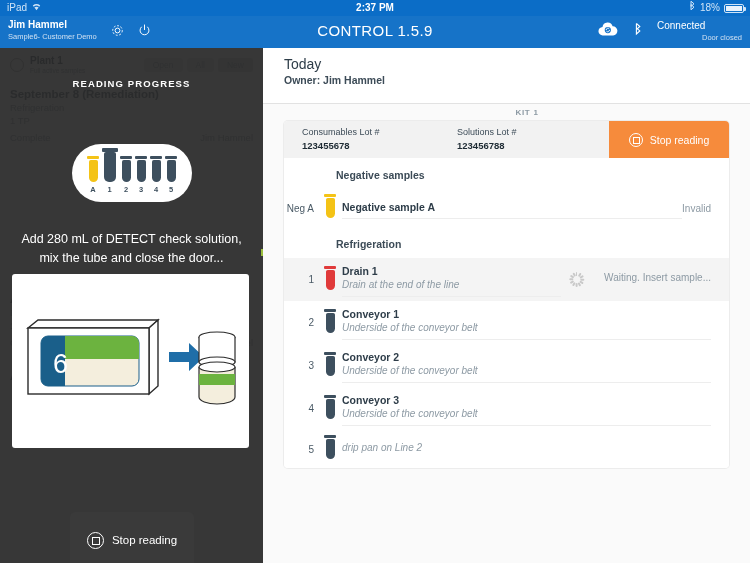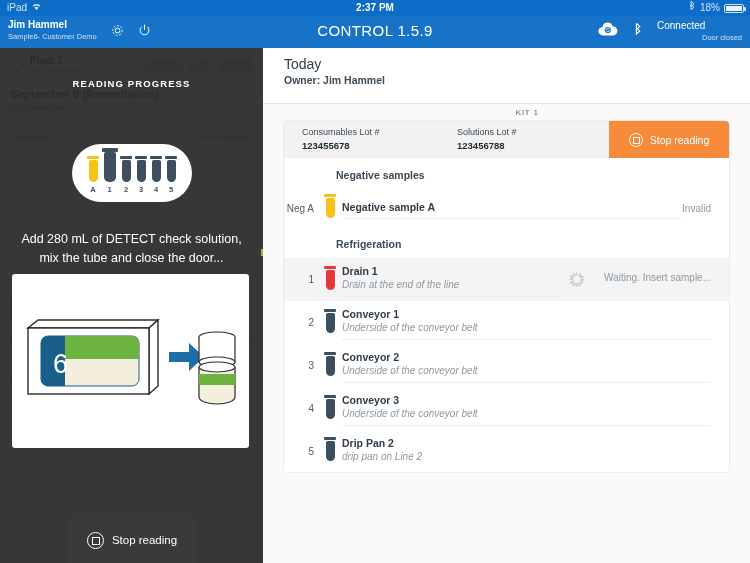--- a/index.html
+++ b/index.html
@@ -430,20 +430,19 @@
         </span>
         <span class="st"></span>
       </div>
 
       <div class="row">
         <span class="idx">5</span>
         <span class="tw">
             <span class="tube sm"></span>
           </span>
         <span class="txt">
-          <span class="n" style="display:block">Drip Pan 2</span>
           <span class="d" style="display:block">drip pan on Line 2</span>
         </span>
         <span class="st"></span>
       </div>
     </div>
   </div>
 </div>
 
 </body></html>

